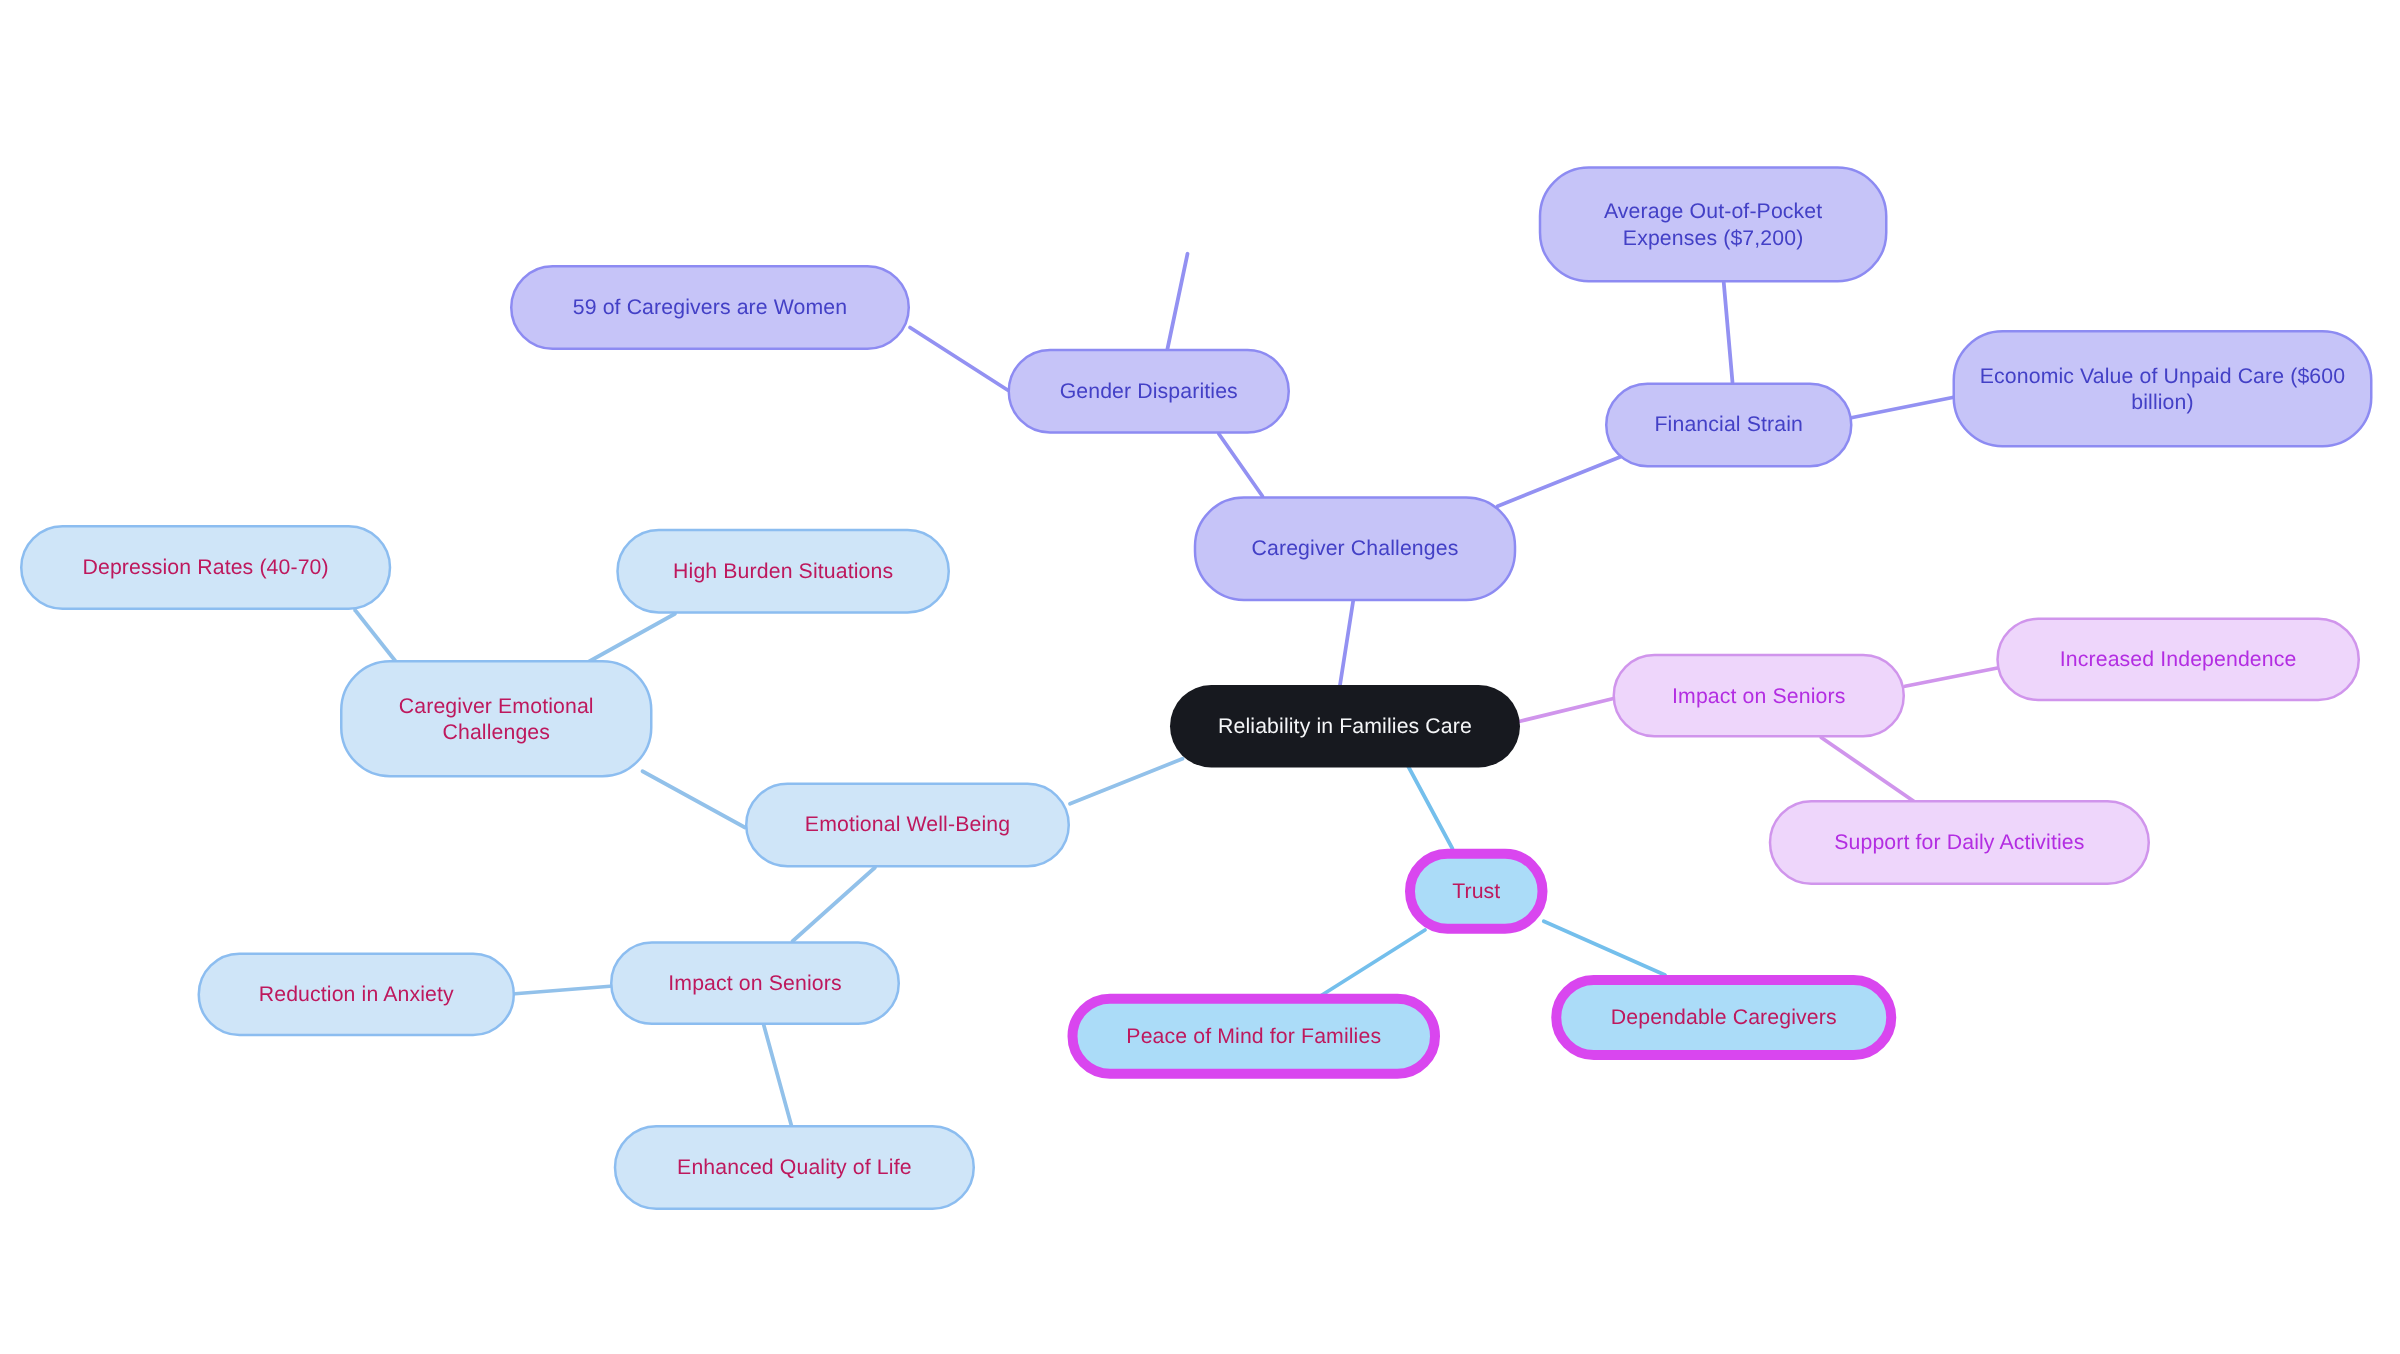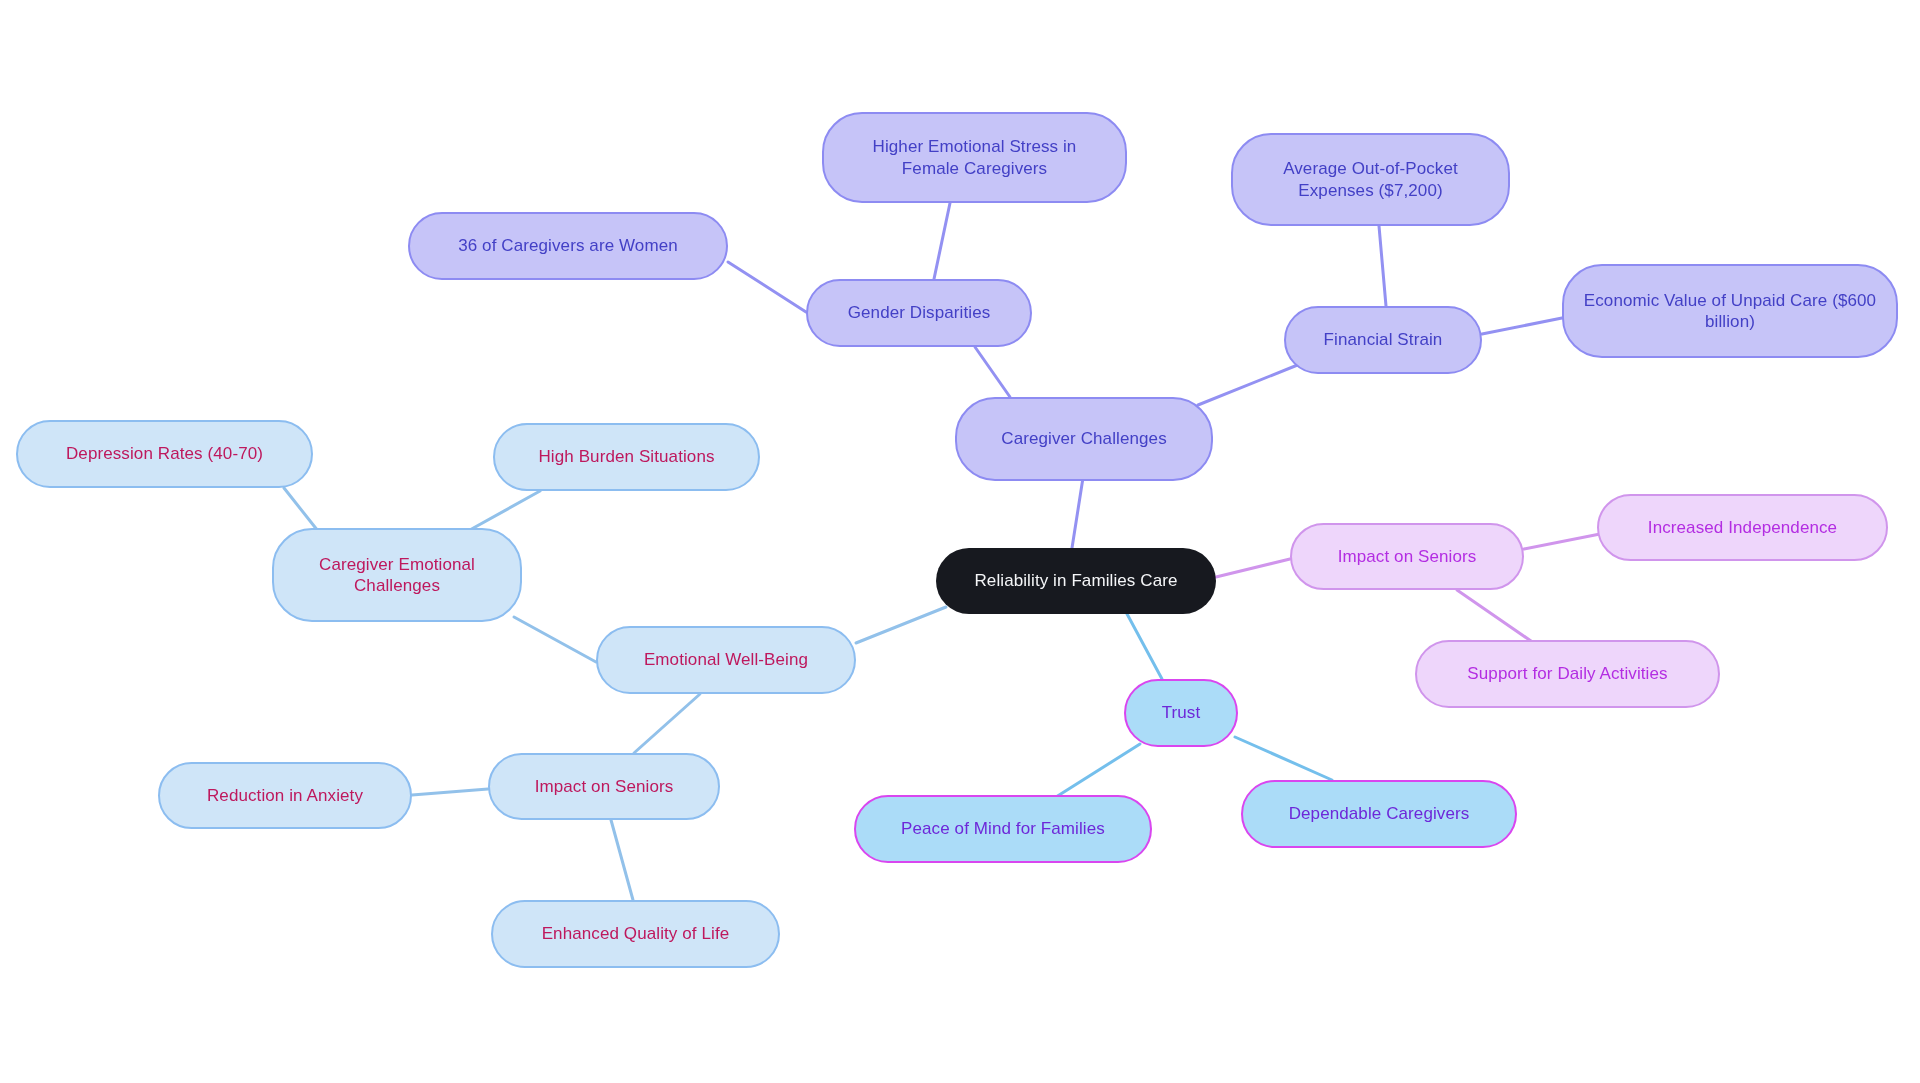--- a/index.html
+++ b/index.html
@@ -47,22 +47,22 @@
     border: 2px solid #8d8bf2;
     color: #4340c6;
   }
   .blue {
     background: #cfe5f8;
     border: 2px solid #8cbdf0;
     color: #be185d;
   }
   .cyan {
     background: #abdcf8;
-    border: 2px solid #d946ef;
-    color: #6d28d9;
+    border: 8px solid #d946ef;
+    color: #be185d;
   }
   .pink {
     background: #eed6fb;
     border: 2px solid #d095ec;
     color: #b32de2;
     text-align: center;
   }
 </style>
 </head>
 <body>
@@ -100,24 +100,21 @@
     <span class="lbl">Reliability in Families Care</span>
   </div>
 
   <div class="node peri" style="left:955px;top:397px;width:258px;height:84px">
     <span class="lbl">Caregiver Challenges</span>
   </div>
   <div class="node peri" style="left:806px;top:279px;width:226px;height:68px">
     <span class="lbl">Gender Disparities</span>
   </div>
   <div class="node peri" style="left:408px;top:212px;width:320px;height:68px">
-    <span class="lbl">36 of Caregivers are Women</span>
-  </div>
-  <div class="node peri" style="left:822px;top:112px;width:305px;height:91px">
-    <span class="lbl">Higher Emotional Stress in Female Caregivers</span>
+    <span class="lbl">59 of Caregivers are Women</span>
   </div>
   <div class="node peri" style="left:1284px;top:306px;width:198px;height:68px">
     <span class="lbl">Financial Strain</span>
   </div>
   <div class="node peri" style="left:1231px;top:133px;width:279px;height:93px">
     <span class="lbl">Average Out-of-Pocket Expenses ($7,200)</span>
   </div>
   <div class="node peri" style="left:1562px;top:264px;width:336px;height:94px">
     <span class="lbl">Economic Value of Unpaid Care ($600 billion)</span>
   </div>

